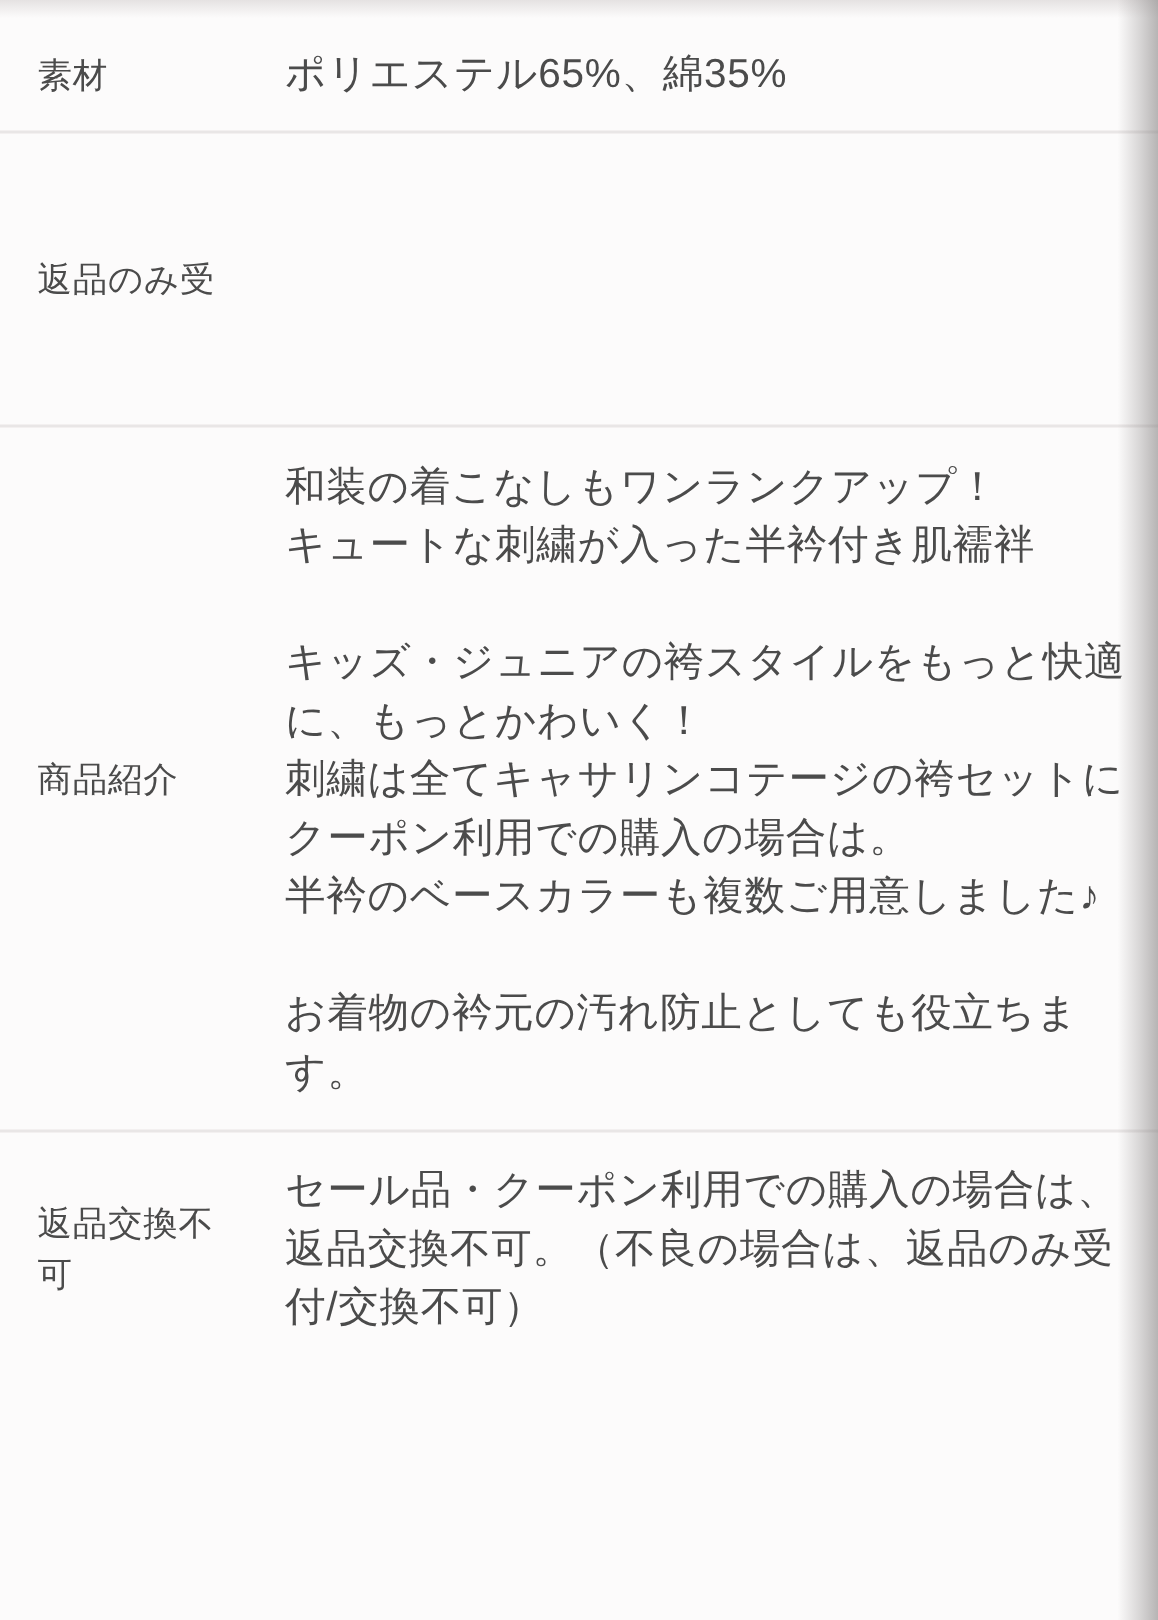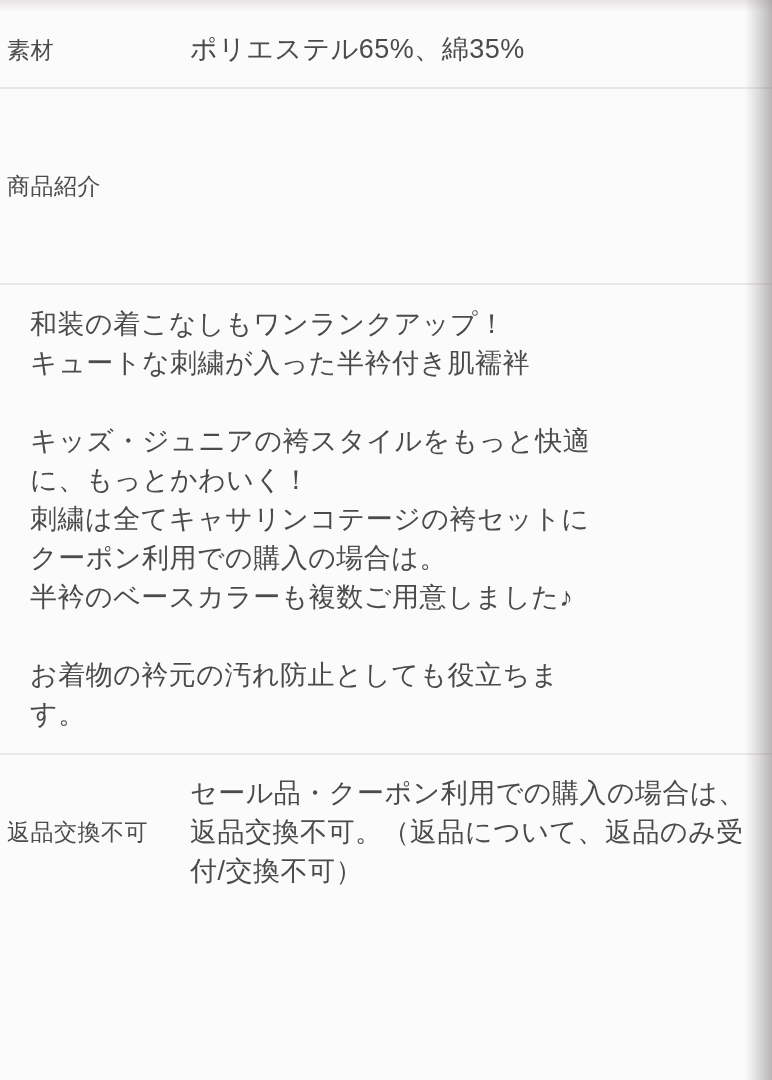--- a/index.html
+++ b/index.html
@@ -29,21 +29,21 @@
     box-sizing: border-box;
     padding: 17px 0;
   }
   .spec-row + .spec-row {
     border-top: 2px solid #e9e6e6;
   }
   .cell-label {
     width: 160px;
     flex: 0 0 160px;
     box-sizing: border-box;
-    padding-left: 7px;
+    padding-left: 25px;
     font-size: 23px;
     line-height: 34px;
     letter-spacing: 0.5px;
   }
   .cell-content {
     flex: 1 1 auto;
     box-sizing: border-box;
     padding-left: 30px;
     font-size: 27px;
     line-height: 39px;
@@ -70,39 +70,40 @@
 <div class="top-edge"></div>
 
 <div class="spec-table">
 
   <div class="spec-row row-material">
     <div class="cell-label">素材</div>
     <div class="cell-content">ポリエステル65%、綿35%</div>
   </div>
 
   <div class="spec-row row-specs">
-    <div class="cell-label">商品紹介</div>
+    <div class="cell-label">返品のみ受</div>
   </div>
 
   <div class="spec-row row-description">
+    <div class="cell-label">商品紹介</div>
     <div class="cell-content">和装の着こなしもワンランクアップ！
 キュートな刺繍が入った半衿付き肌襦袢
 
 キッズ・ジュニアの袴スタイルをもっと快適
 に、もっとかわいく！
 刺繍は全てキャサリンコテージの袴セットに
 クーポン利用での購入の場合は。
 半衿のベースカラーも複数ご用意しました♪
 
 お着物の衿元の汚れ防止としても役立ちま
 す。</div>
   </div>
 
   <div class="spec-row row-returns">
     <div class="cell-label">返品交換不可</div>
     <div class="cell-content">セール品・クーポン利用での購入の場合は、
-返品交換不可。（返品について、返品のみ受
+返品交換不可。（不良の場合は、返品のみ受
 付/交換不可）</div>
   </div>
 
 </div>
 
 <div class="right-shadow"></div>
 
 </body></html>

